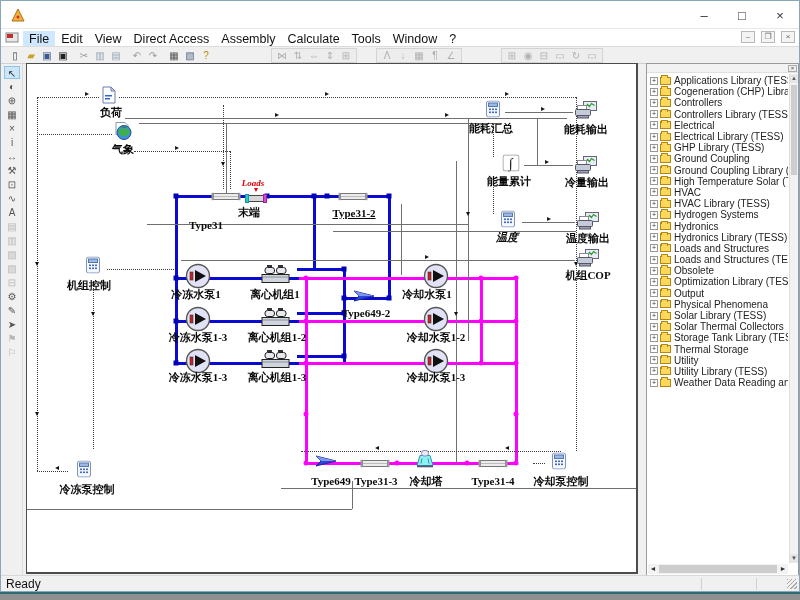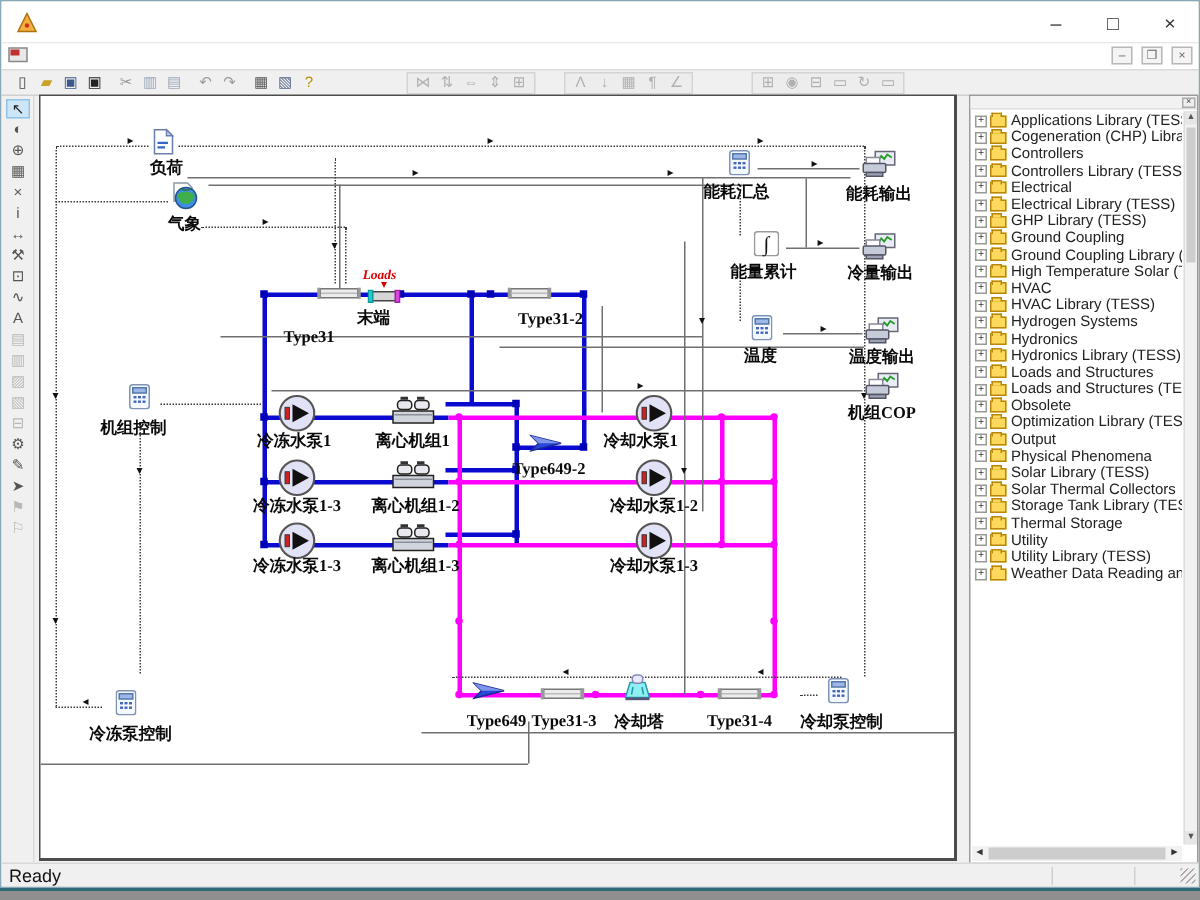--- a/index.html
+++ b/index.html
@@ -94,20 +94,21 @@
       </div>
   </div>
 
   <div class="menubar">
     <span class="mdi-icon">
       <svg width="14" height="12">
           <rect x="1" y="2" width="12" height="9" fill="#e8e8e8" stroke="#888"></rect>
           <polygon points="2,3 8,3 8,7 2,7" fill="#c03030"></polygon>
         </svg>
     </span>
+    <span id="menu-items"><span class="menu-item hl">File</span><span class="menu-item">Edit</span><span class="menu-item">View</span><span class="menu-item">Direct Access</span><span class="menu-item">Assembly</span><span class="menu-item">Calculate</span><span class="menu-item">Tools</span><span class="menu-item">Window</span><span class="menu-item">?</span></span>
     <span class="mdi-controls" id="mdi-controls">
         <span class="mdi-btn">–</span>
         <span class="mdi-btn">❐</span>
         <span class="mdi-btn">×</span>
       </span>
   </div>
 
   <div class="toolbar" id="toolbar">
       <div class="tb-group" style="left: 6px;">
         <span class="tb-btn" style="color: rgb(68, 68, 68);">▯</span>
@@ -302,21 +303,21 @@
             <rect x="18.5" y="0.5" width="3" height="8" fill="#dd44dd" stroke="#a020a0"></rect>
           </svg></div>
         <div class="nlabel" style="left: 222px; top: 148px;">末端</div>
         <div class="nlabel red" style="left: 226px; top: 119px; font-style: italic;">Loads</div>
         <div class="node" style="left: 326px; top: 132px;"><svg width="30" height="9">
             <rect x="2.5" y="1.5" width="25" height="6" fill="#ececec" stroke="#777"></rect>
             <line x1="3" y1="4.5" x2="27" y2="4.5" stroke="#bbb"></line>
             <rect x="0.5" y="0.8" width="2.2" height="7.4" fill="#999"></rect>
             <rect x="27.3" y="0.8" width="2.2" height="7.4" fill="#999"></rect>
           </svg></div>
-        <div class="nlabel" style="left: 340px; top: 149px;">Type31-2</div>
+        <div class="nlabel" style="left: 327px; top: 149px; text-decoration: underline;">Type31-2</div>
         <div class="node" style="left: 66px; top: 203px;"><svg width="14" height="17">
             <rect x="0.5" y="0.5" width="13" height="16" rx="2" fill="#f4f8ff" stroke="#7f93b8"></rect>
             <rect x="2.5" y="2.5" width="9" height="3.5" fill="#9db8e8" stroke="#5577aa"></rect>
             <g fill="#4466bb">
               <rect x="3" y="8" width="2" height="1.6"></rect>
               <rect x="6" y="8" width="2" height="1.6"></rect>
               <rect x="9" y="8" width="2" height="1.6"></rect>
               <rect x="3" y="11" width="2" height="1.6"></rect>
               <rect x="6" y="11" width="2" height="1.6"></rect>
               <rect x="9" y="11" width="2" height="1.6"></rect>
@@ -483,21 +484,21 @@
             <rect x="2.5" y="2.5" width="9" height="3.5" fill="#9db8e8" stroke="#5577aa"></rect>
             <g fill="#4466bb">
               <rect x="3" y="8" width="2" height="1.6"></rect>
               <rect x="6" y="8" width="2" height="1.6"></rect>
               <rect x="9" y="8" width="2" height="1.6"></rect>
               <rect x="3" y="11" width="2" height="1.6"></rect>
               <rect x="6" y="11" width="2" height="1.6"></rect>
               <rect x="9" y="11" width="2" height="1.6"></rect>
             </g>
           </svg></div>
-        <div class="nlabel" style="left: 480px; top: 173px;">温度</div>
+        <div class="nlabel" style="left: 480px; top: 173px; font-style: italic;">温度</div>
         <div class="node" style="left: 561px; top: 159px;"><svg width="23" height="19">
             <rect x="9" y="1" width="13" height="9" fill="#e8ecf4" stroke="#667"></rect>
             <polyline points="11,7 13,4 15,6 17,3 20,5" stroke="#2a9a2a" stroke-width="1.2" fill="none"></polyline>
             <rect x="3" y="5" width="9" height="5" fill="#fff" stroke="#889"></rect>
             <rect x="1" y="9" width="15" height="6" rx="1" fill="#c5cbd8" stroke="#556"></rect>
             <rect x="3" y="15" width="11" height="2.5" fill="#9aa2b4" stroke="#556"></rect>
           </svg></div>
         <div class="nlabel" style="left: 561px; top: 174px;">温度输出</div>
         <div class="node" style="left: 561px; top: 196px;"><svg width="23" height="19">
             <rect x="9" y="1" width="13" height="9" fill="#e8ecf4" stroke="#667"></rect>

